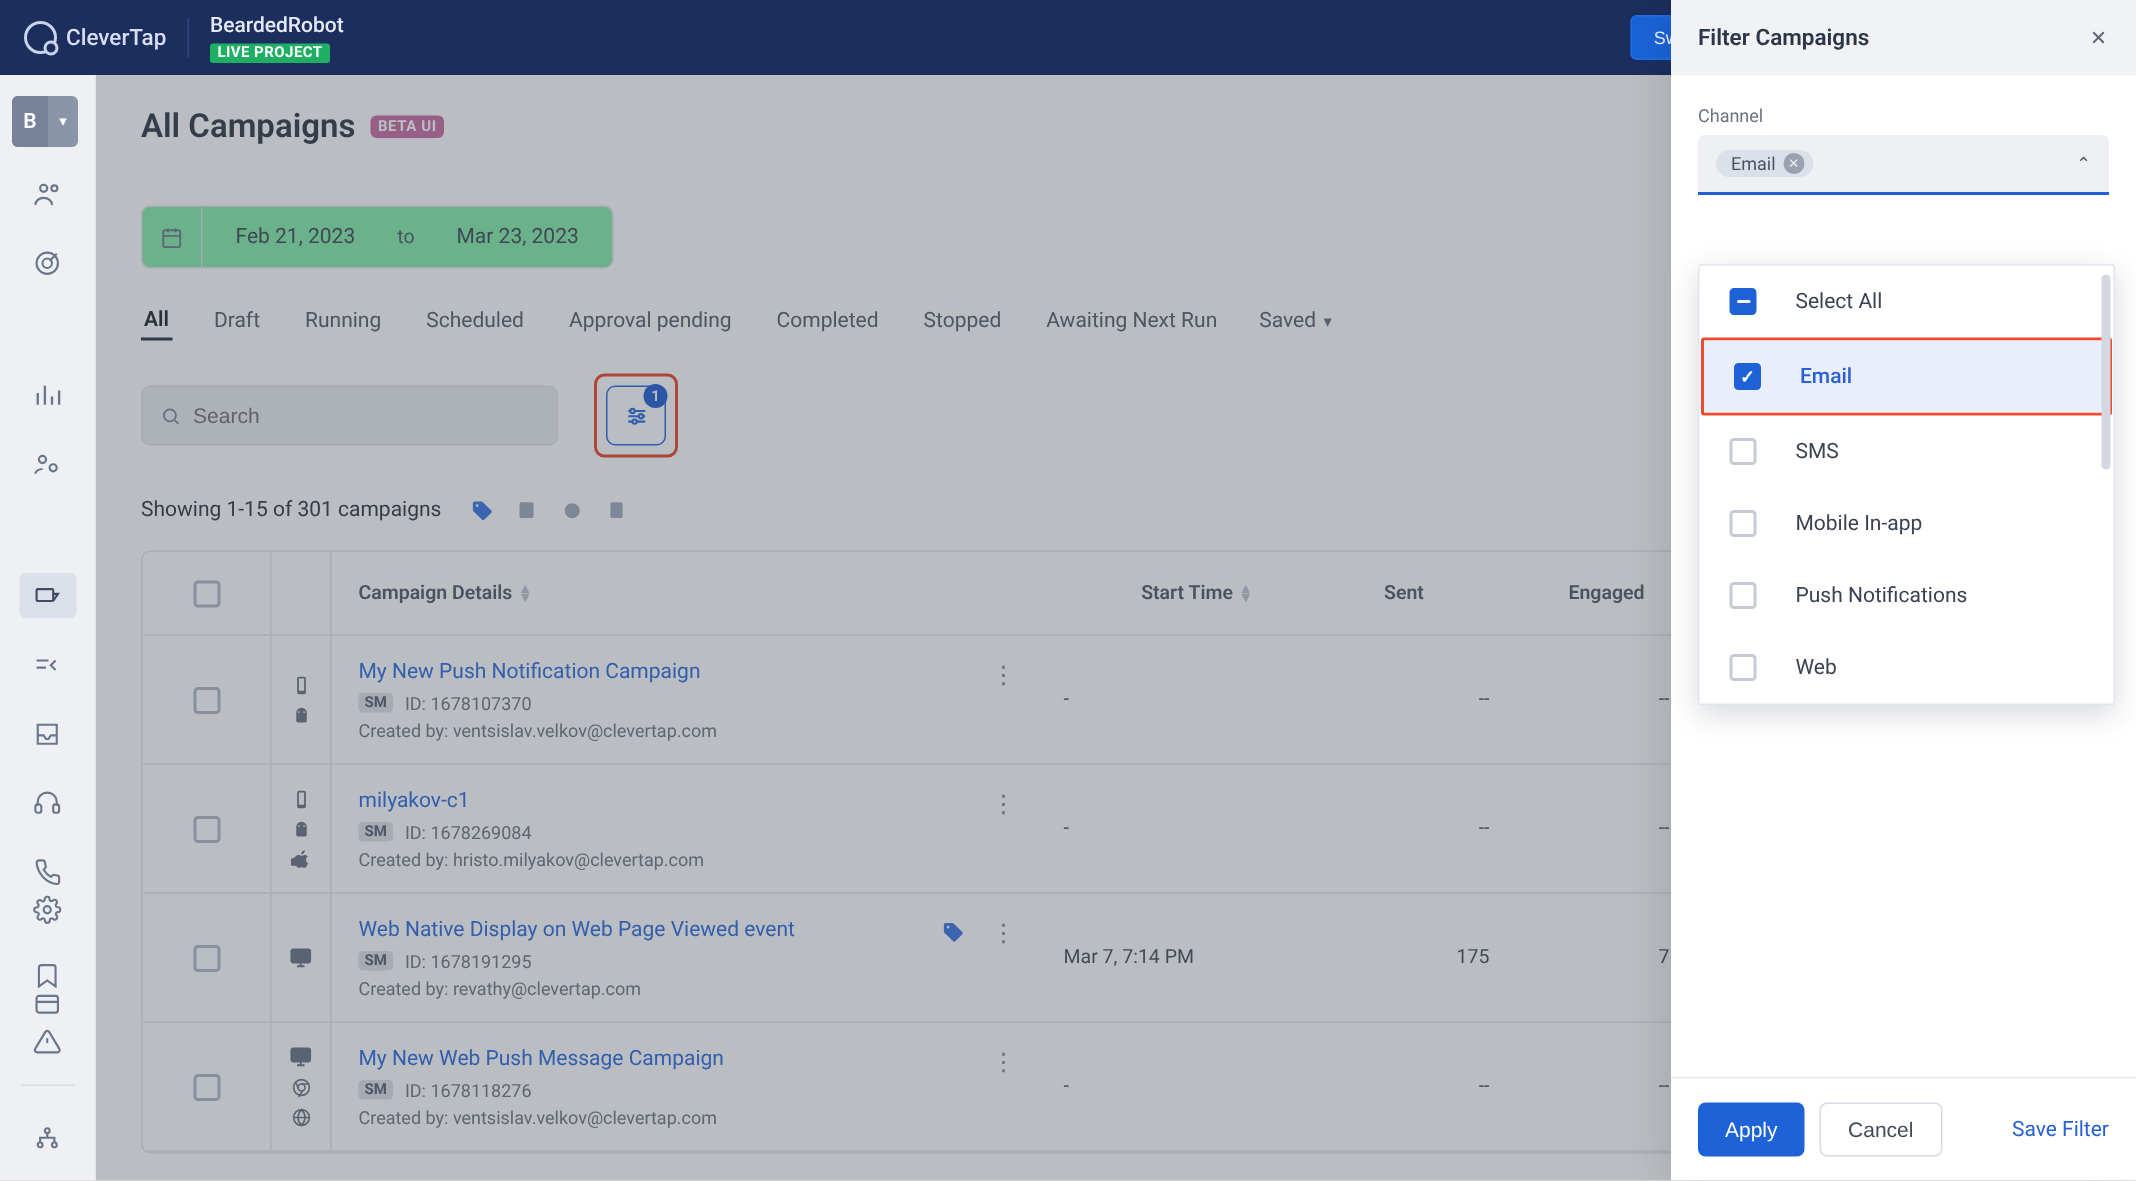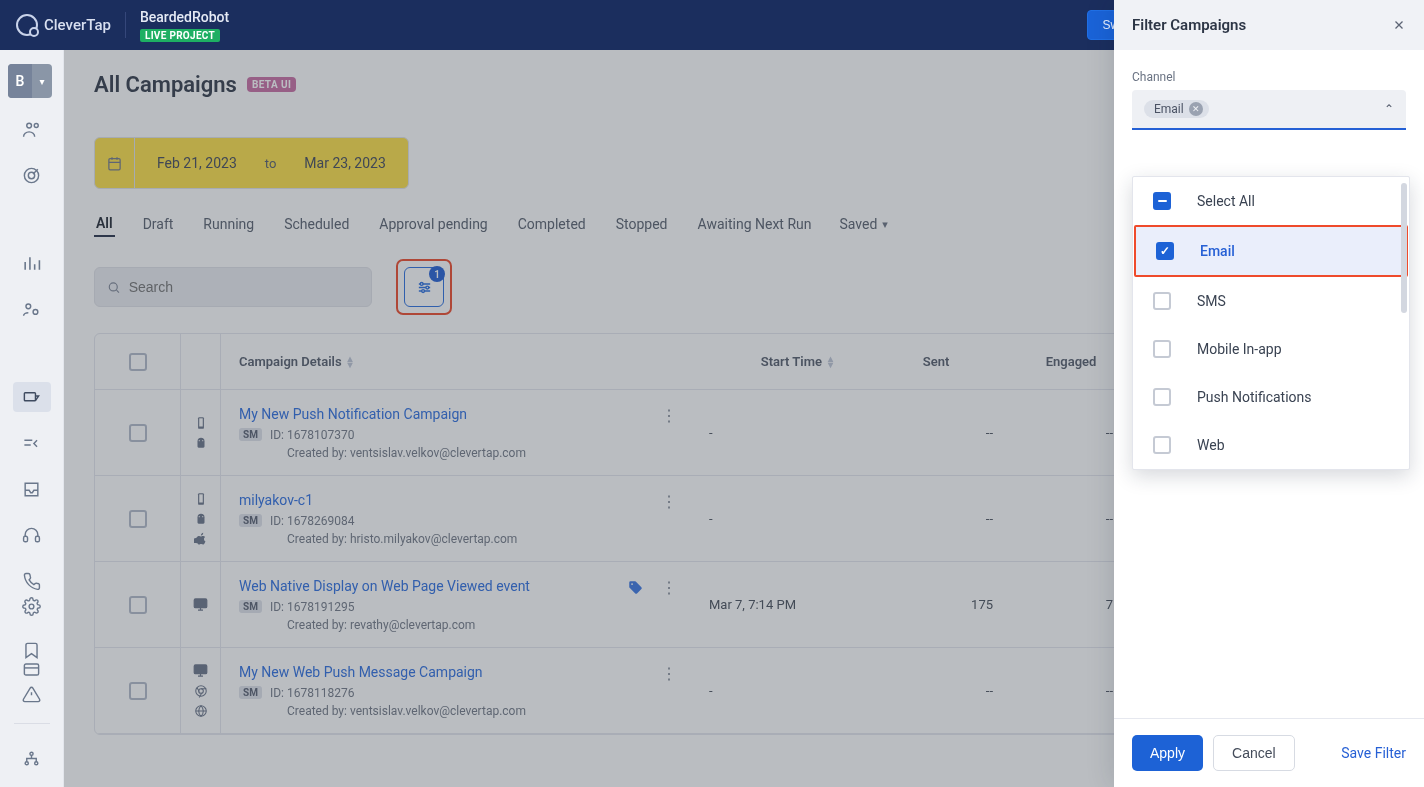--- a/index.html
+++ b/index.html
@@ -25,21 +25,21 @@
   .side-icon { width:38px; height:30px; display:flex; align-items:center; justify-content:center; color:#6a778b; border-radius:4px; cursor:pointer; }
   .side-icon.active { background:#dbe0ea; color:#3f4b60; }
   .side-bottom { position:absolute; bottom:14px; left:0; right:0; display:flex; flex-direction:column; align-items:center; gap:14px; }
   
   .main { position:absolute; top:50px; left:64px; right:0; bottom:0; background:#fff; padding:22px 30px; overflow:hidden;}
   .overlay { position:absolute; inset:50px 0 0 64px; background:rgba(58,65,78,.35); pointer-events:none;}
   
   .page-title { font-size:22px; font-weight:600; color:#333b4a; display:flex; align-items:center; gap:10px;}
   .beta-badge { background:#c96fa5; color:#fff; font-size:10px; font-weight:700; padding:2px 5px; border-radius:4px; letter-spacing:.4px; }
   
-  .date-range { margin-top:40px; display:flex; align-items:center; background:#fde047; border:1px solid #e1e3ea; border-radius:6px; width:fit-content; height:52px; }
+  .date-range { margin-top:40px; display:flex; align-items:center; background:#86efac; border:1px solid #e1e3ea; border-radius:6px; width:fit-content; height:42px; }
   .date-cal { width:40px; display:flex; justify-content:center; color:#72798a; border-right:1px solid #e1e3ea; height:100%; align-items:center;}
   .date-val { padding:0 22px; font-size:14px; color:#444b5b; }
   .date-to { font-size:13px; color:#555d6c; padding:0 6px; }
   
   .tabs { margin-top:22px; display:flex; align-items:center; gap:26px; font-size:14px; color:#59616f; }
   .tab { cursor:pointer; padding:4px 2px; }
   .tab.active { color:#222834; font-weight:600; border-bottom:2px solid #28324a; }
   .tab-saved { display:flex; align-items:center; gap:5px; cursor:pointer; }
   
   .search-row { margin-top:22px; display:flex; align-items:center; gap:24px; }
@@ -64,21 +64,21 @@
   .sort-ic { margin-left:6px; color:#bfc6d6; font-size:10px; display:flex; flex-direction:column; line-height:6px;}
   
   .trow { min-height:86px; border-bottom:1px solid #e5e7ee; font-size:13px; color:#49505c; }
   .trow .chkcell{display:flex;justify-content:center;border-right:1px solid #e5e7ee;align-self:stretch;align-items:center;}
   .trow .ch-col { display:flex; flex-direction:column; gap:6px; align-items:center; color:#6b7589; border-right:1px solid #e5e7ee; align-self:stretch; justify-content:center; padding:14px 0;}
   .details { padding:12px 18px; position:relative; }
   .camp-name { color:#2f6fe0; font-size:14px; margin-bottom:6px; cursor:pointer; }
   .id-line{display:flex;align-items:center;gap:8px;}
   .sm-badge { background:#dfe2ea; color:#5a6172; font-size:10px; font-weight:700; padding:1px 4px; border-radius:3px; }
   .idtxt, .cby { font-size:12px; color:#737a87; }
-  .cby{margin-top:4px;margin-left:48px;}
+  .cby{margin-top:4px;}
   .row-tag{position:absolute; right:48px; top:14px; color:#3d78e4; font-size:15px;}
   .row-menu{position:absolute; right:14px; top:12px; cursor:pointer; color:#808895; font-size:16px;}
   .cell { padding:0 18px; }
   .cell.right{text-align:right;}
   
   .chk { width:18px; height:18px; border:2px solid #b3bbca; border-radius:3px; }
   
   
   .filter-panel { position:absolute; top:0; right:0; width:310px; height:787px; background:#fff; box-shadow:-4px 0 24px rgba(20,30,50,.12); z-index:10; display:flex; flex-direction:column;}
   .fp-head { height:50px; background:#f0f2f6; display:flex; align-items:center; justify-content:space-between; padding:0 18px; font-size:15px; font-weight:600; color:#2d3646; }
@@ -281,20 +281,45 @@
             <path d="M4 7h16M4 12h16M4 17h16"></path>
             <circle cx="8" cy="7" r="2" fill="#fff"></circle>
             <circle cx="16" cy="12" r="2" fill="#fff"></circle>
             <circle cx="10" cy="17" r="2" fill="#fff"></circle>
           </svg>
       </div>
       <div class="filter-badge">1</div>
     </div>
   </div>
 
+  <div class="results-row">
+    <span>Showing 1-15 of 301 campaigns</span>
+    <div class="cat-icons">
+      <span class="ci tag">
+          <svg width="15" height="15" viewBox="0 0 24 24" fill="currentColor">
+            <path d="M21.41 11.58l-9-9A2 2 0 0011 2H4a2 2 0 00-2 2v7a2 2 0 00.59 1.42l9 9a2 2 0 002.83 0l7-7a2 2 0 000-2.84zM6.5 8A1.5 1.5 0 118 6.5 1.5 1.5 0 016.5 8z"></path>
+          </svg>
+        </span>
+      <span class="ci">
+          <svg width="14" height="14" viewBox="0 0 24 24" fill="currentColor">
+            <rect x="4" y="3" width="16" height="18" rx="2"></rect>
+          </svg>
+        </span>
+      <span class="ci">
+          <svg width="15" height="15" viewBox="0 0 24 24" fill="currentColor">
+            <circle cx="12" cy="12" r="8"></circle>
+          </svg>
+        </span>
+      <span class="ci">
+          <svg width="14" height="14" viewBox="0 0 24 24" fill="currentColor">
+            <rect x="5" y="3" width="14" height="18" rx="2"></rect>
+          </svg>
+        </span>
+    </div>
+  </div>
 
   <div class="table">
     <div class="thead">
       <div class="first">
           <div class="chk"></div>
         </div>
       <div class="ch-col"></div>
       <div class="th">
           <span>Campaign Details</span>
           <span class="sort-ic">▴<br>▾</span>

